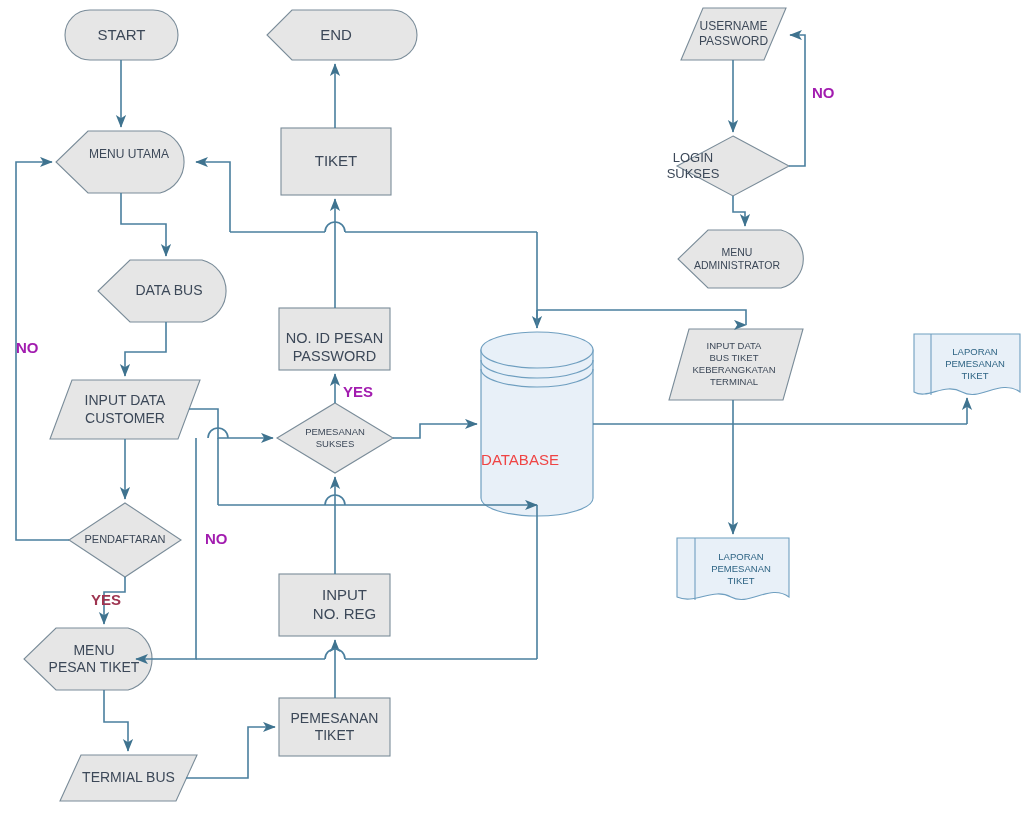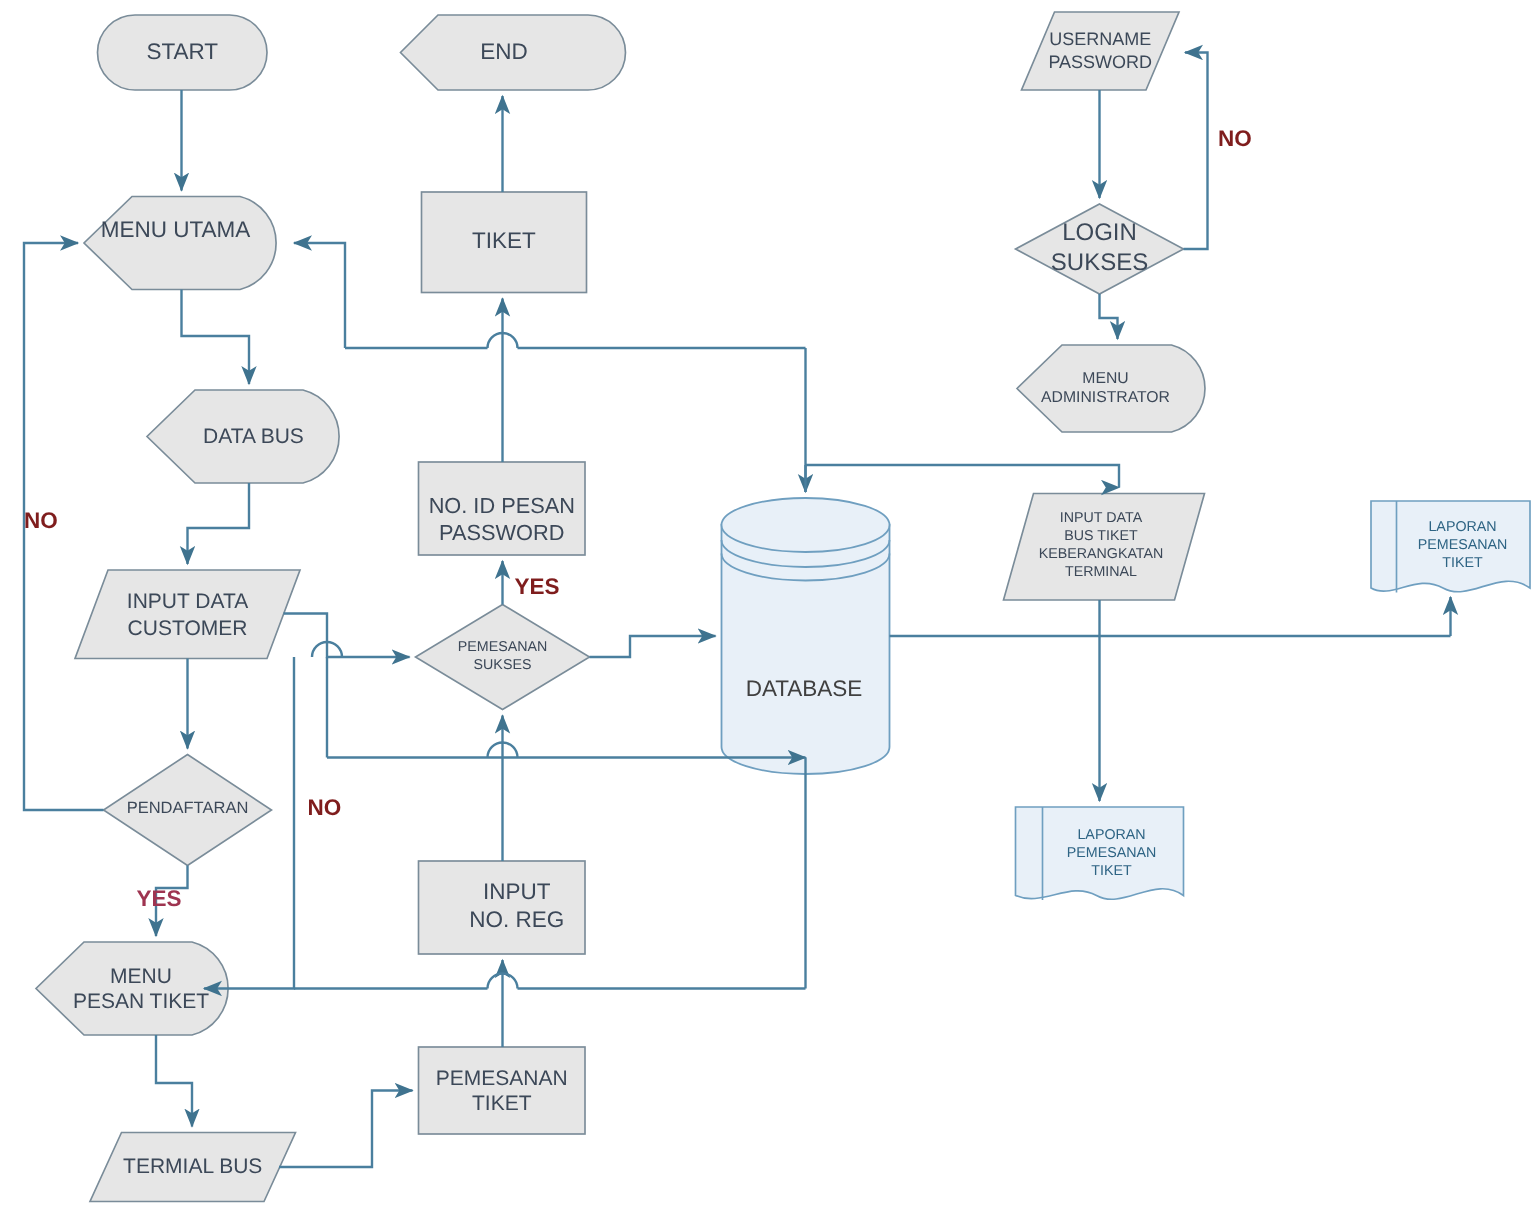--- a/index.html
+++ b/index.html
@@ -11,21 +11,21 @@
     display:flex;align-items:center;justify-content:center;
     text-align:center;
     color:#3c4858;
     pointer-events:none;
     line-height:1.25;
     white-space:pre-line;
   }
   .edgeLabel{
     position:absolute;
     font-weight:bold;
-    color:#7f1d1d;
+    color:#a21caf;
     white-space:nowrap;
   }
   .edgeLabel.yesRed{color:#9e3450;}
 </style>
 </head>
 <body>
 
 <div id="canvas">
 
   <svg id="flow" viewBox="0 0 1024 815">
@@ -163,41 +163,41 @@
       <path d="M325,659 L196,659"></path>
 
       <path d="M537,505 L537,505"></path>
 
       <path d="M208,438 A10,10 0 0,1 228,438"></path>
     </g>
   </svg>
 
   <div class="nodeLabel" style="left:65px;top:10px;width:113px;height:50px;font-size:15px;">START</div>
   <div class="nodeLabel" style="left:280px;top:10px;width:112px;height:50px;font-size:15px;">END</div>
-  <div class="nodeLabel" style="left:52px;top:131px;width:130px;height:46px;font-size:15px;">MENU UTAMA</div>
+  <div class="nodeLabel" style="left:64px;top:131px;width:130px;height:46px;font-size:12px;">MENU UTAMA</div>
   <div class="nodeLabel" style="left:281px;top:128px;width:110px;height:67px;font-size:15px;">TIKET</div>
   <div class="nodeLabel" style="left:104px;top:260px;width:130px;height:62px;font-size:14px;">DATA BUS</div>
   <div class="nodeLabel" style="left:279px;top:308px;width:111px;height:78px;font-size:14.5px;">NO. ID PESAN
 PASSWORD</div>
   <div class="nodeLabel" style="left:50px;top:380px;width:150px;height:59px;font-size:14px;">INPUT DATA
 CUSTOMER</div>
   <div class="nodeLabel" style="left:69px;top:518px;width:112px;height:44px;font-size:11px;">PENDAFTARAN</div>
   <div class="nodeLabel" style="left:277px;top:418px;width:116px;height:40px;font-size:9.5px;">PEMESANAN
 SUKSES</div>
   <div class="nodeLabel" style="left:28px;top:628px;width:132px;height:62px;font-size:14px;">MENU
 PESAN TIKET</div>
   <div class="nodeLabel" style="left:289px;top:574px;width:111px;height:62px;font-size:15px;">INPUT
 NO. REG</div>
   <div class="nodeLabel" style="left:60px;top:755px;width:137px;height:46px;font-size:14px;">TERMIAL BUS</div>
   <div class="nodeLabel" style="left:279px;top:698px;width:111px;height:58px;font-size:14px;">PEMESANAN
 TIKET</div>
-  <div class="nodeLabel" style="left:470px;top:440px;width:132px;height:40px;font-size:15px;color:#404040;">DATABASE</div>
+  <div class="nodeLabel" style="left:454px;top:440px;width:132px;height:40px;font-size:15px;color:#ef4444;">DATABASE</div>
   <div class="nodeLabel" style="left:681px;top:8px;width:105px;height:52px;font-size:12px;">USERNAME
 PASSWORD</div>
-  <div class="nodeLabel" style="left:677px;top:146px;width:112px;height:40px;font-size:16px;">LOGIN
+  <div class="nodeLabel" style="left:637px;top:146px;width:112px;height:40px;font-size:13px;">LOGIN
 SUKSES</div>
   <div class="nodeLabel" style="left:682px;top:230px;width:110px;height:58px;font-size:10.5px;">MENU
 ADMINISTRATOR</div>
   <div class="nodeLabel" style="left:669px;top:331px;width:130px;height:66px;font-size:9.5px;">INPUT DATA
 BUS TIKET
 KEBERANGKATAN
 TERMINAL</div>
   <div class="nodeLabel" style="left:928px;top:338px;width:94px;height:52px;font-size:9.5px;color:#2e6484;">LAPORAN
 PEMESANAN
 TIKET</div>

